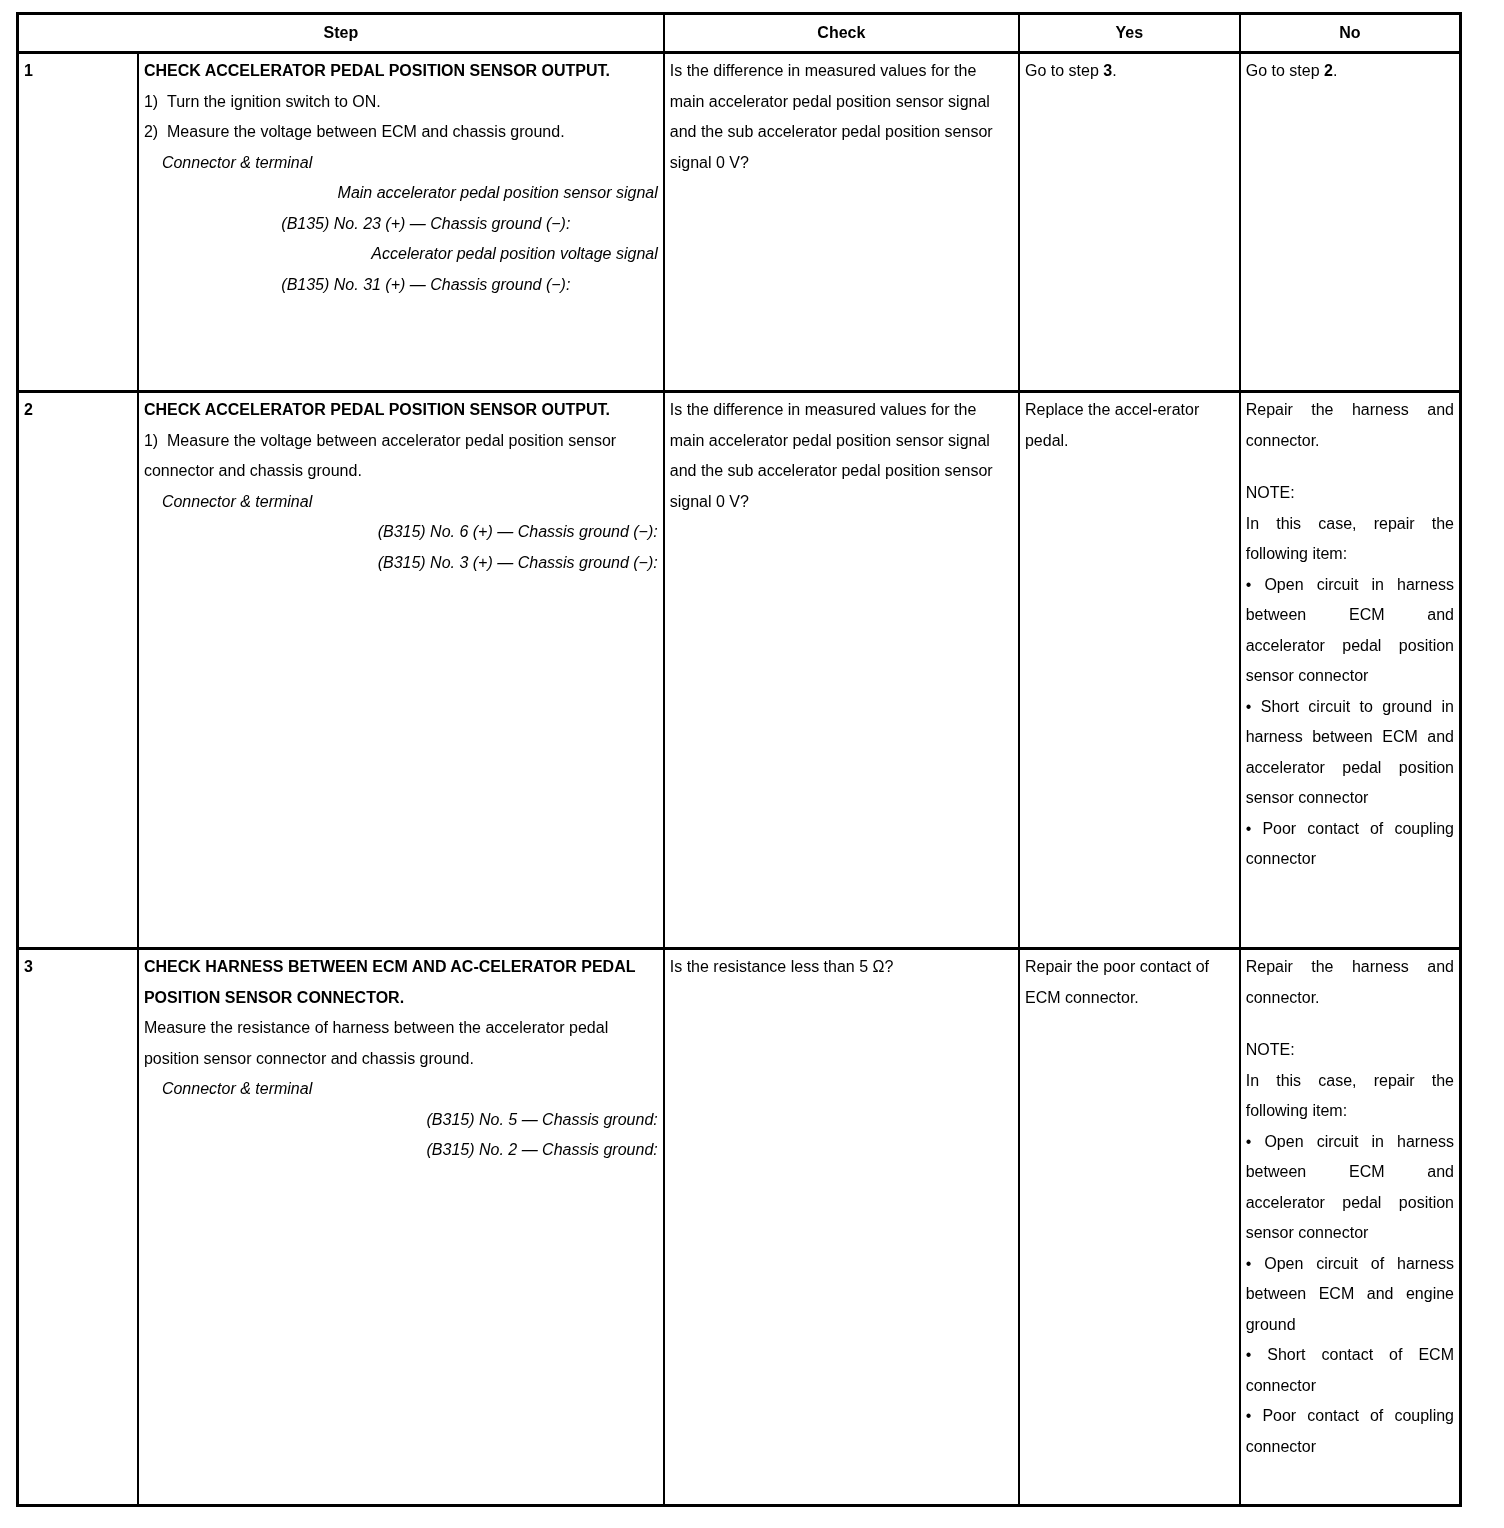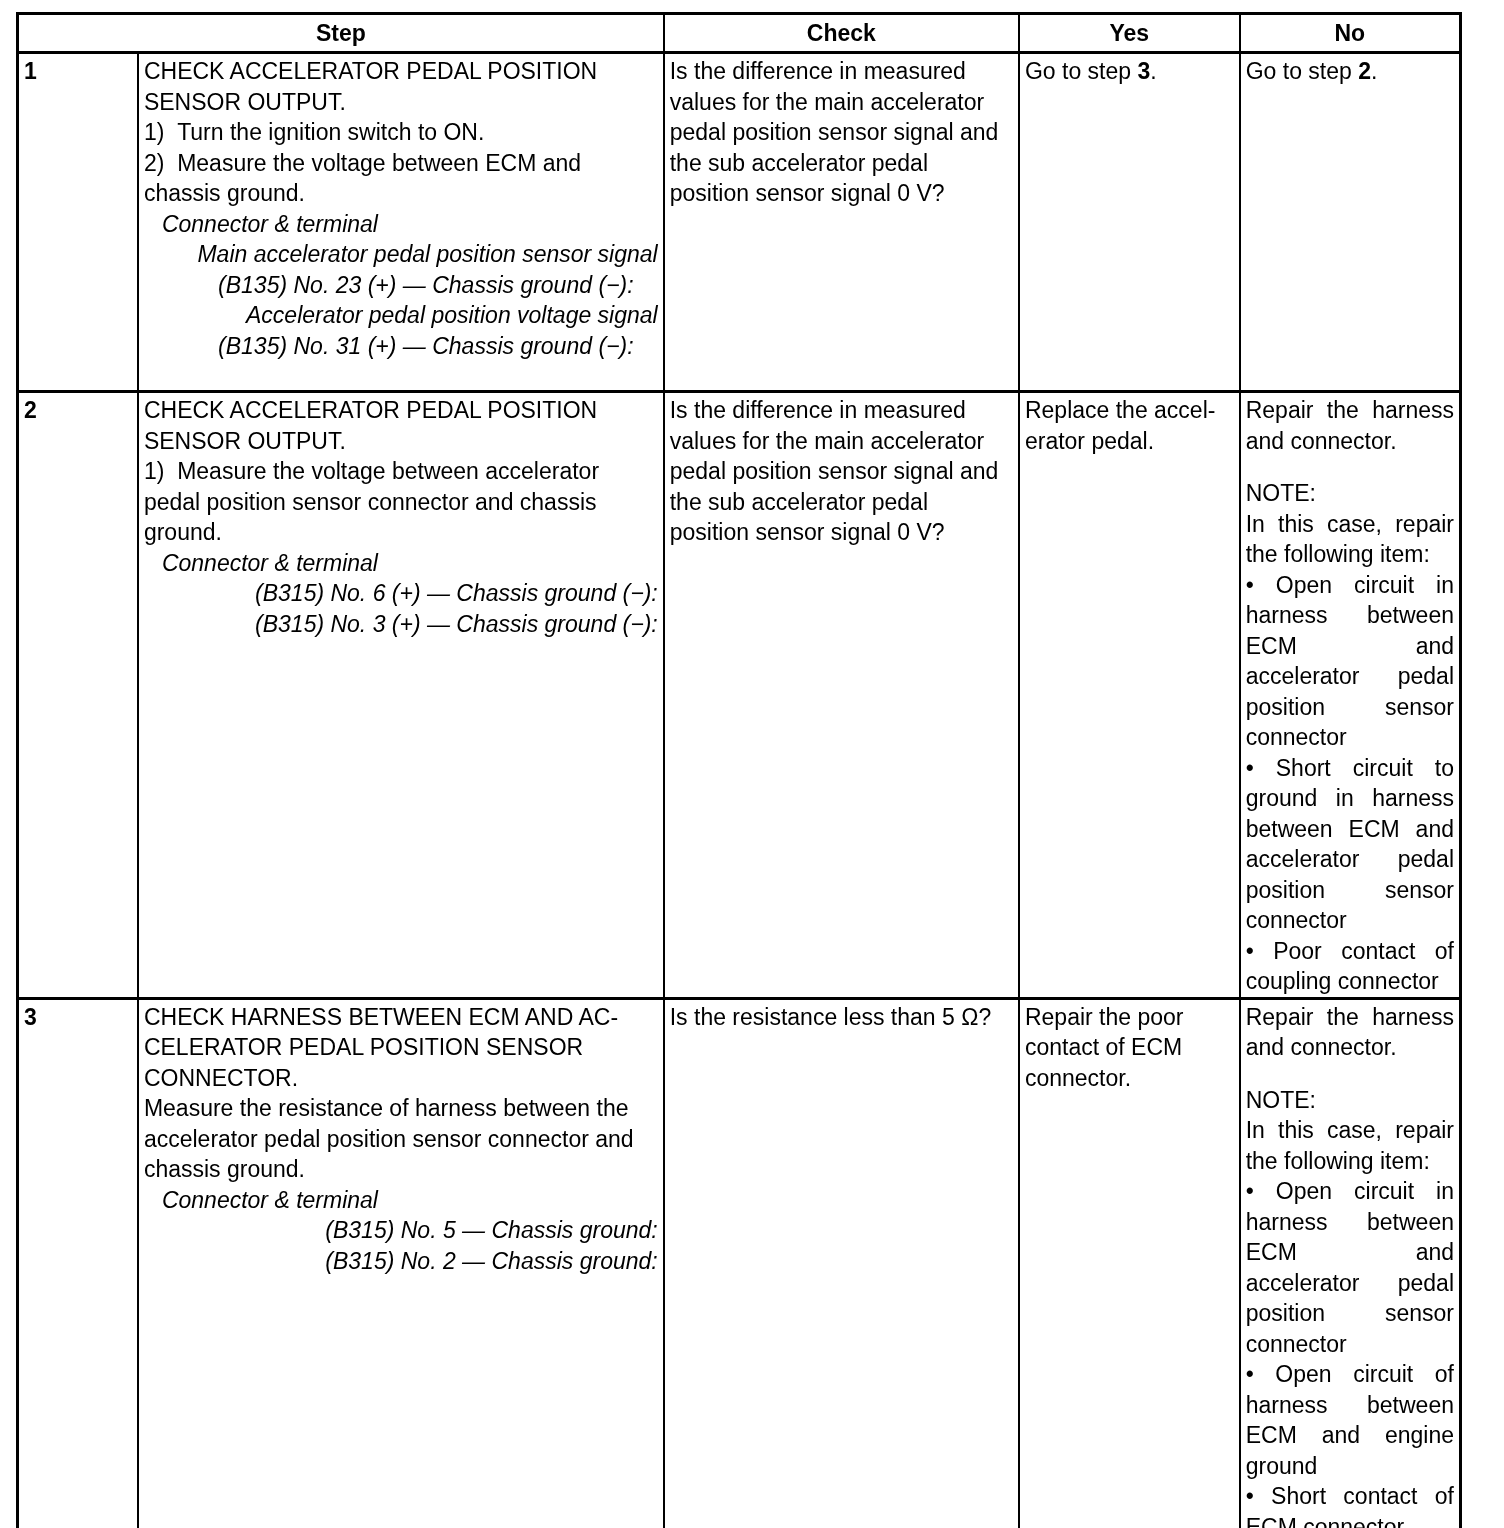--- a/index.html
+++ b/index.html
@@ -4,33 +4,33 @@
 <style>
   html, body { margin: 0; padding: 0; background: #ffffff; }
   body { width: 1504px; height: 1528px; position: relative; font-family: "Liberation Sans", sans-serif; color: #000; }
   table.diag {
     position: absolute; left: 16px; top: 12px;
     width: 1446px; border-collapse: collapse;
     border: 3px solid #000; table-layout: fixed;
   }
   table.diag th, table.diag td {
     border: 2px solid #000; vertical-align: top;
-    font-size: 23px; line-height: 30.5px; padding: 2px 5px 0 5px;
+    font-size: 16px; line-height: 30.5px; padding: 2px 5px 0 5px;
   }
   table.diag thead th { font-weight: bold; text-align: center; height: 36px; padding: 0; vertical-align: middle; }
   table.diag thead tr { border-bottom: 3px solid #000; }
   table.diag tbody tr { border-bottom: 3px solid #000; }
   col.c-num { width: 120px; }
   col.c-step { width: 524px; }
   col.c-check { width: 354px; }
   col.c-yes { width: 220px; }
   col.c-no { width: 220px; }
   td.num { font-weight: bold; border-right: none; padding-left: 4px; }
   td.step { border-left: none; padding-left: 4px; }
-  .title { font-weight: normal; }
+  .title { font-weight: bold; }
   .lbl { font-weight: normal; font-style: italic; }
   .in1 { padding-left: 18px; }
   .in2 { padding-left: 34px; text-align: right; }
   .in3 { padding-left: 50px; text-align: center; }
   td.nocell { text-align: justify; padding-right: 4px; }
   .note { margin-top: 22px; }
   tr.r1 td { height: 334px; }
   tr.r2 td { height: 552px; }
   tr.r3 td { height: 552px; }
 </style>

